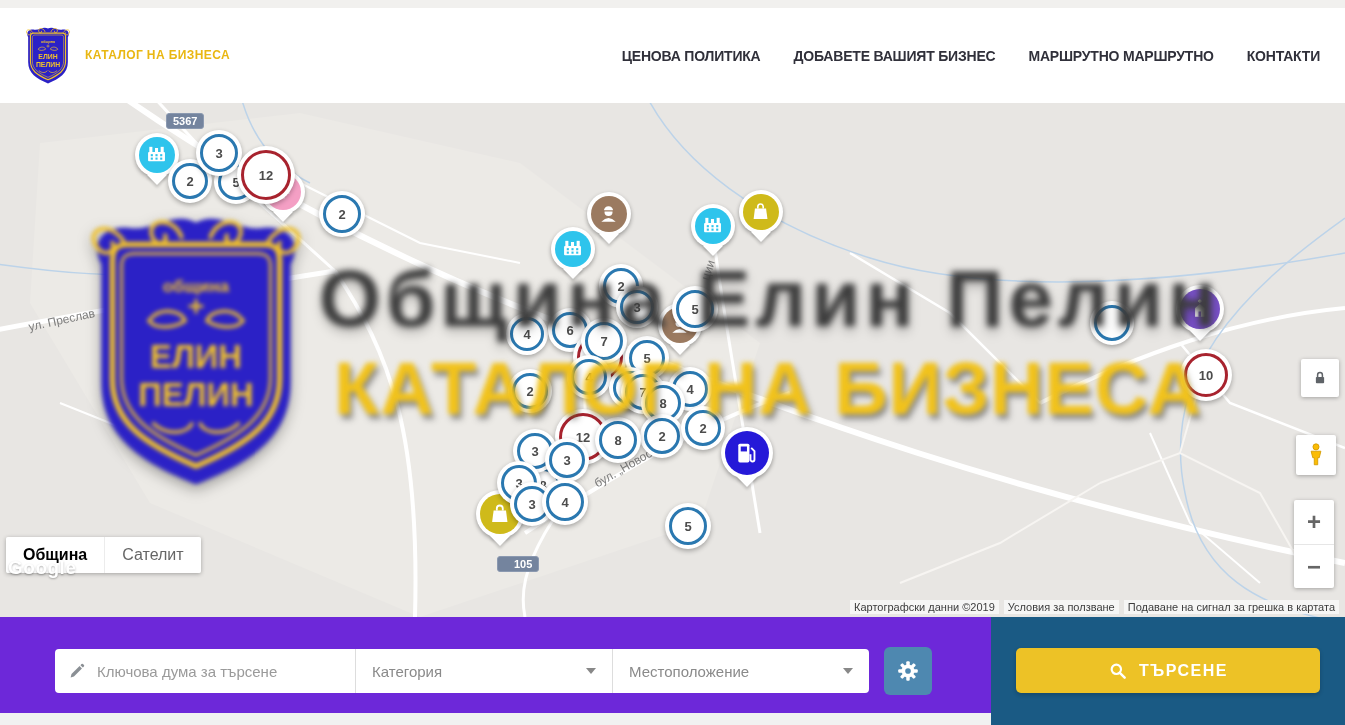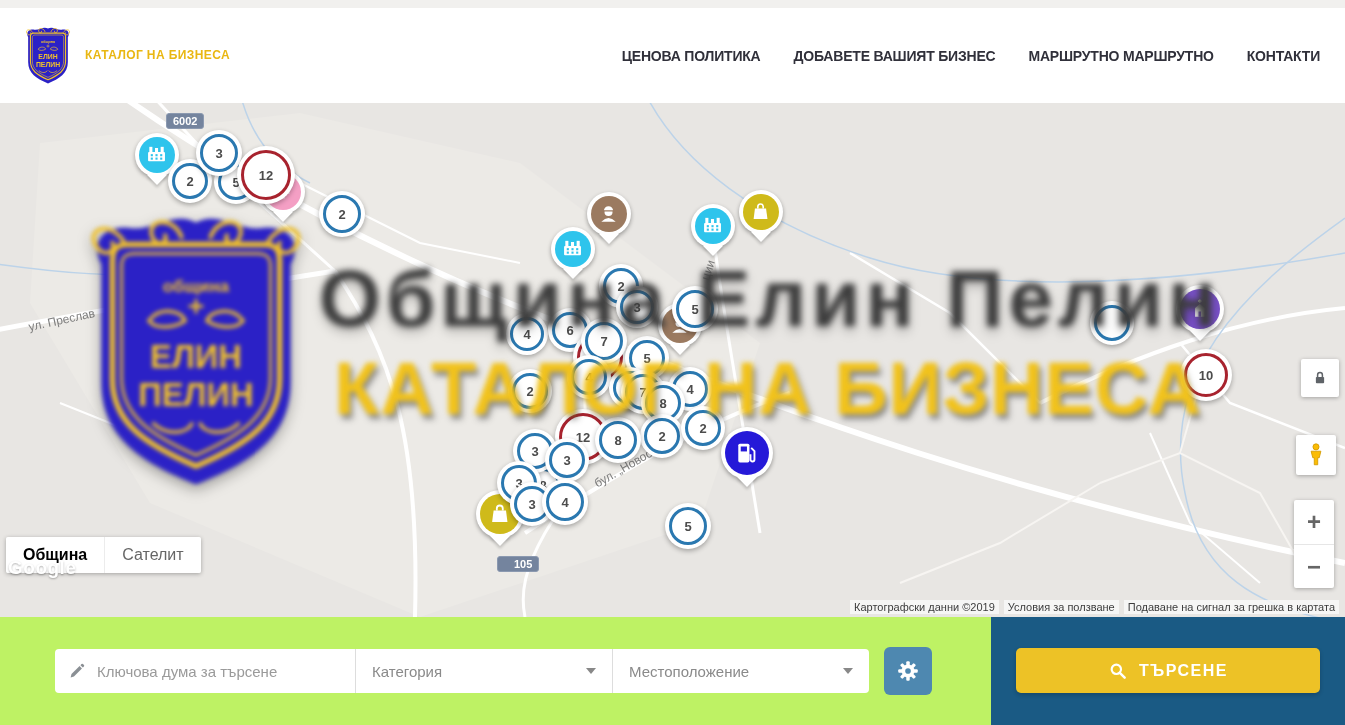--- a/index.html
+++ b/index.html
@@ -71,21 +71,21 @@
   .attr-link{cursor:pointer;}
   .ctl{position:absolute;background:#fff;box-shadow:0 1px 4px rgba(0,0,0,.3);border-radius:2px;z-index:5;
     display:flex;align-items:center;justify-content:center;cursor:pointer;}
   .ctl-lock{left:1301px;top:256px;width:38px;height:38px;}
   .ctl-pegman{left:1296px;top:332px;width:40px;height:40px;}
   .ctl-zoom{left:1294px;top:397px;width:40px;height:88px;flex-direction:column;align-items:stretch;}
   .zoom-btn{height:44px;background:none;border:none;font-size:24px;font-weight:bold;color:#666;
     cursor:pointer;font-family:inherit;line-height:1;}
   .zoom-btn.minus{border-top:1px solid #e6e6e6;}
   
-  .searchbar{position:absolute;top:617px;left:0;width:1345px;height:108px;background:#bef264;}
+  .searchbar{position:absolute;top:617px;left:0;width:1345px;height:96px;background:#6d28d9;}
   .search-right{position:absolute;right:0;top:0;width:354px;height:108px;background:#1A5A84;}
   .search-fields{position:absolute;left:55px;top:32px;width:814px;height:44px;background:#fff;
     border-radius:4px;display:flex;align-items:stretch;}
   .field-keyword{width:300px;display:flex;align-items:center;gap:9px;padding:0 13px;box-sizing:border-box;}
   .field-keyword input{flex:1;border:none;outline:none;font-size:15px;color:#555;font-family:inherit;background:transparent;min-width:0;}
   .field-keyword input::placeholder{color:#9a9a9a;}
   .field-select{width:257px;box-sizing:border-box;border-left:1px solid #ddd;display:flex;align-items:center;
     justify-content:space-between;padding:0 16px;cursor:pointer;color:#8a8a8a;font-size:15px;}
   .caret{width:0;height:0;border-left:5px solid transparent;border-right:5px solid transparent;border-top:6px solid #888;}
   .gear-btn{position:absolute;left:884px;top:30px;width:48px;height:48px;background:#4E88B0;border:none;
@@ -155,21 +155,21 @@
       <path d="M240,-10 C250,30 270,60 310,80"></path>
       <path d="M-10,160 C60,170 120,175 180,170"></path>
     </g>
     <g stroke="#F7F5F2" fill="none" stroke-width="2">
       <path d="M1100,380 L1180,350 L1260,390 L1300,460"></path>
       <path d="M1180,350 L1200,280"></path>
       <path d="M900,480 L1000,440 L1100,380"></path>
     </g>
   </svg>
 
-  <span class="road-badge" id="badge0" style="left: 166px; top: 10px;">6002</span>
+  <span class="road-badge" id="badge0" style="left: 166px; top: 10px;">5367</span>
   <span class="road-badge" id="badge1" style="left: 497px; top: 453px; padding-left: 16px;">105</span>
   <span class="street-label" id="street0" style="left: 28px; top: 210px; transform: rotate(-12deg);">ул. Преслав</span>
   <span class="street-label" id="street1" style="left: 590px; top: 355px; transform: rotate(-30deg);">бул. „Новосел</span>
   <span class="street-label" id="street2" style="left: 698px; top: 160px; transform: rotate(-72deg);">ции</span>
 
   <div class="pins-layer">
       <div class="pin" style="left: 135px; top: 30px; width: 44px; height: 44px;">
         <div class="pin-tail"></div>
         <div class="pin-inner" style="background:#2EC4EC">
           <svg viewBox="0 0 24 24">

